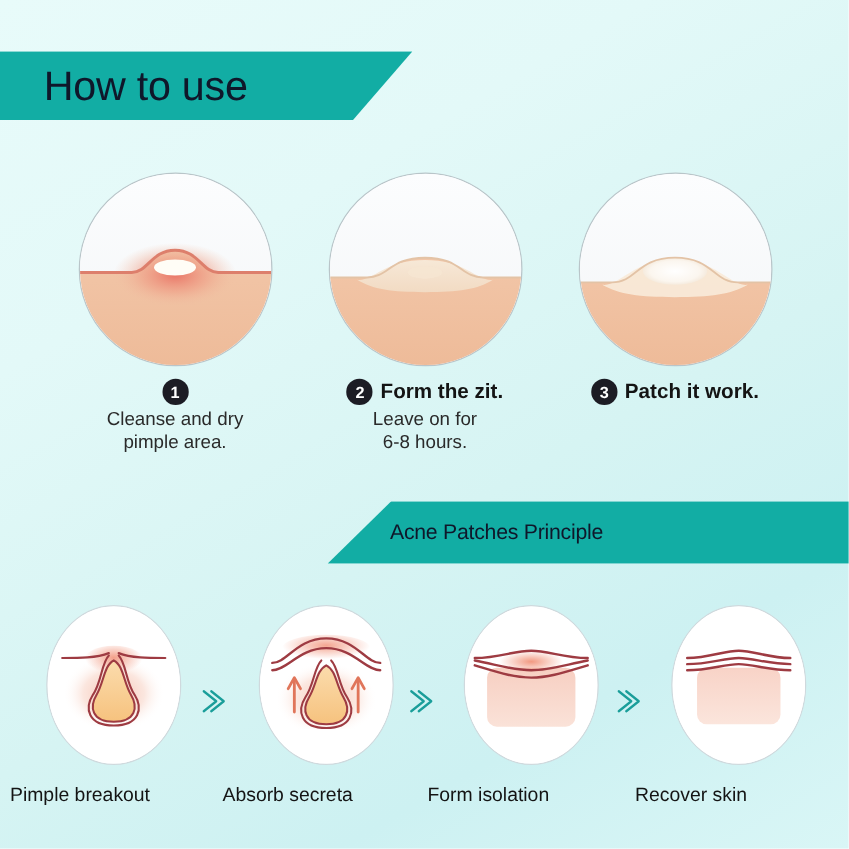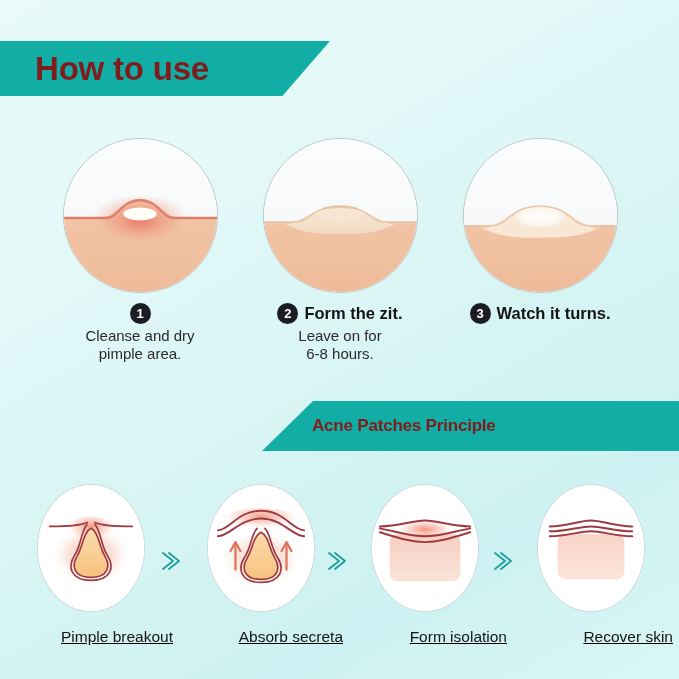--- a/index.html
+++ b/index.html
@@ -22,22 +22,22 @@
 
   
   .banner {
     position: absolute;
     background: #12ada4;
     display: flex;
     align-items: center;
     box-sizing: border-box;
   }
   .banner-title {
-    color: #7f1d1d;
-    font-weight: bold;
+    color: #0f172a;
+    font-weight: normal;
     letter-spacing: -0.2px;
     white-space: nowrap;
   }
   #banner-how {
     left: -10px;
     top: 41px;
     width: 340px;
     height: 55px;
     padding-left: 45px;
     clip-path: polygon(0 0, 100% 0, 86% 100%, 0 100%);
@@ -132,22 +132,21 @@
   .principle-row {
     position: absolute;
     left: 0;
     top: 484px;
     width: 679px;
     height: 170px;
   }
   .principle {
     position: absolute;
     width: 165px;
-    text-align: right;
-    text-decoration: underline;
+    text-align: left;
   }
   .p-0 { left: 8px; }
   .p-1 { left: 178px; }
   .p-2 { left: 342px; }
   .p-3 { left: 508px; }
 
   .principle-oval {
     width: 108px;
     height: 128px;
     margin: 0 auto;
@@ -279,21 +278,21 @@
           </defs>
           <rect x="0" y="0" width="155" height="155" fill="url(#topw3)"></rect>
           <path d="M0,88 L26,88 C46,88 46,68 77,68 C108,68 108,88 128,88 L155,88 L155,155 L0,155 Z" fill="url(#sk3)"></path>
           <path d="M18,90 C32,92 42,70 77,70 C112,70 122,92 136,90 C122,98 106,100 77,100 C48,100 32,98 18,90 Z" fill="#f8ead9" opacity="0.92"></path>
           <ellipse cx="77" cy="79" rx="26" ry="11" fill="url(#wht3)"></ellipse>
           <path d="M0,88 L26,88 C46,88 46,68 77,68 C108,68 108,88 128,88 L155,88" fill="none" stroke="#e3c3a6" stroke-width="1.5"></path>
         </svg>
       </div>
       <div class="step-caption">
         <span class="step-badge">3</span>
-        <span class="step-title">Watch it turns.</span>
+        <span class="step-title">Patch it work.</span>
       </div>
     </div>
   </div>
 
   <div class="banner" id="banner-principle">
     <span class="banner-title">Acne Patches Principle</span>
   </div>
 
   <div class="principle-row">
 

